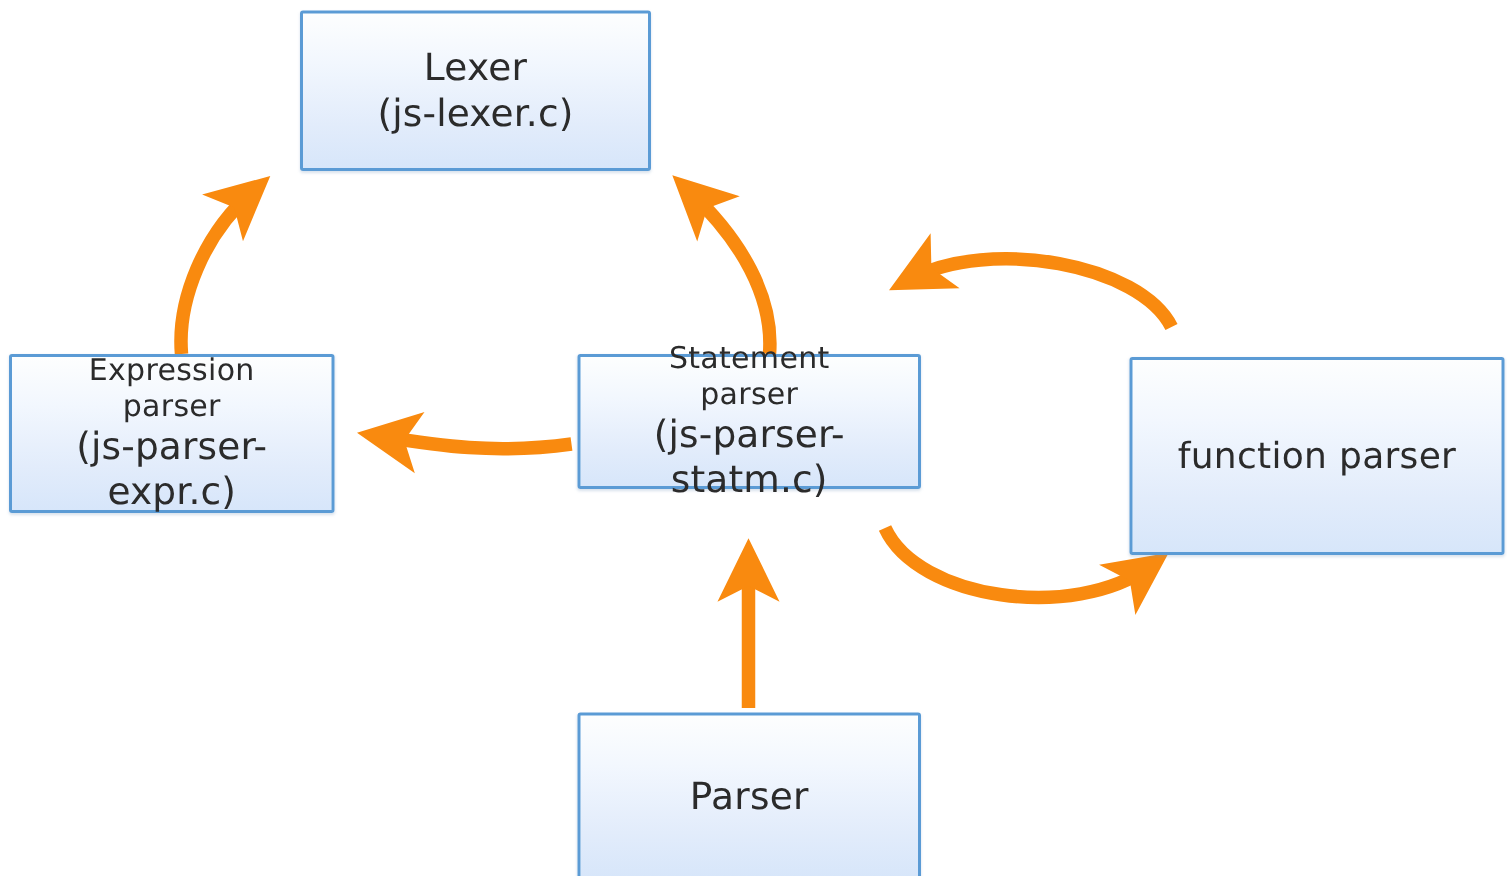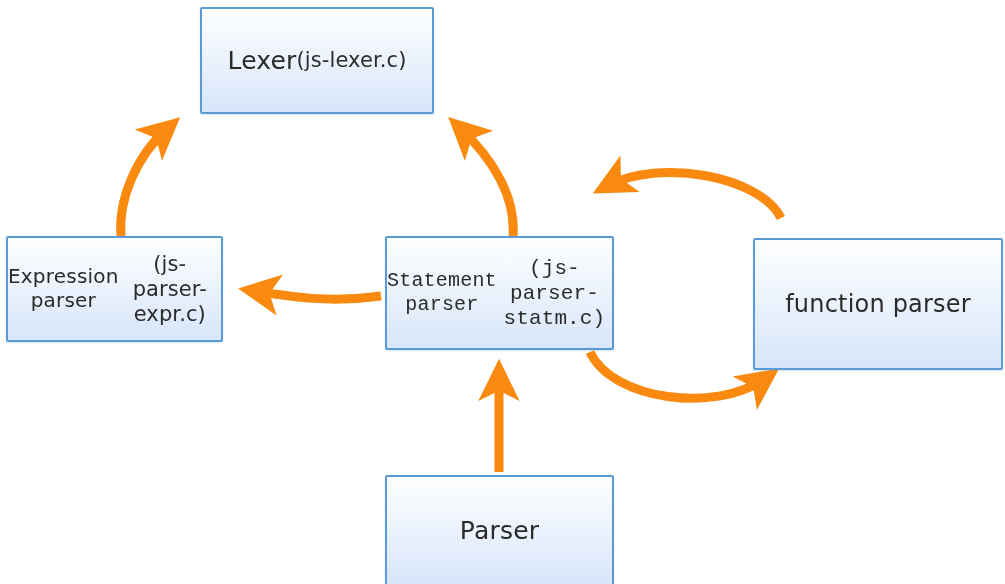--- a/index.html
+++ b/index.html
@@ -26,44 +26,44 @@
     pointer-events: none;
   }
   .node {
     position: absolute;
     box-sizing: border-box;
     border: 2px solid #5B9BD5;
     border-radius: 2px;
     background: linear-gradient(to bottom, #fdfefe 0%, #f2f7fe 32%, #e2ecfb 72%, #d7e6fa 100%);
     box-shadow: 0 1px 2px rgba(120,150,190,0.28);
     display: flex;
-    flex-direction: row;
+    flex-direction: column;
     align-items: center;
     justify-content: center;
     text-align: center;
     color: #2b2b2b;
     z-index: 2;
   }
   .node .title {
     font-size: 20px;
     line-height: 1.18;
     letter-spacing: 0.2px;
     white-space: pre-line;
   }
   .node .sub {
-    font-size: 21px;
+    font-size: 25px;
     line-height: 1.2;
     letter-spacing: 0.1px;
     margin-top: 1px;
   }
 
   
   #node-lexer      { left: 200px; top: 7px;   width: 234px; height: 107px; }
   #node-expr       { left: 6px;   top: 236px; width: 217px; height: 106px; }
-  #node-statm      { left: 385px; top: 236px; width: 229px; height: 114px; font-family: Liberation Mono, monospace; }
+  #node-statm      { left: 385px; top: 236px; width: 229px; height: 90px; }
   #node-function   { left: 753px; top: 238px; width: 250px; height: 132px; }
   #node-parser     { left: 385px; top: 475px; width: 229px; height: 112px; }
 
   #node-function .title { font-size: 24px; }
   #node-parser .title   { font-size: 25px; }
   #node-lexer .title    { font-size: 25px; }
 </style>
 </head>
 <body>
 

